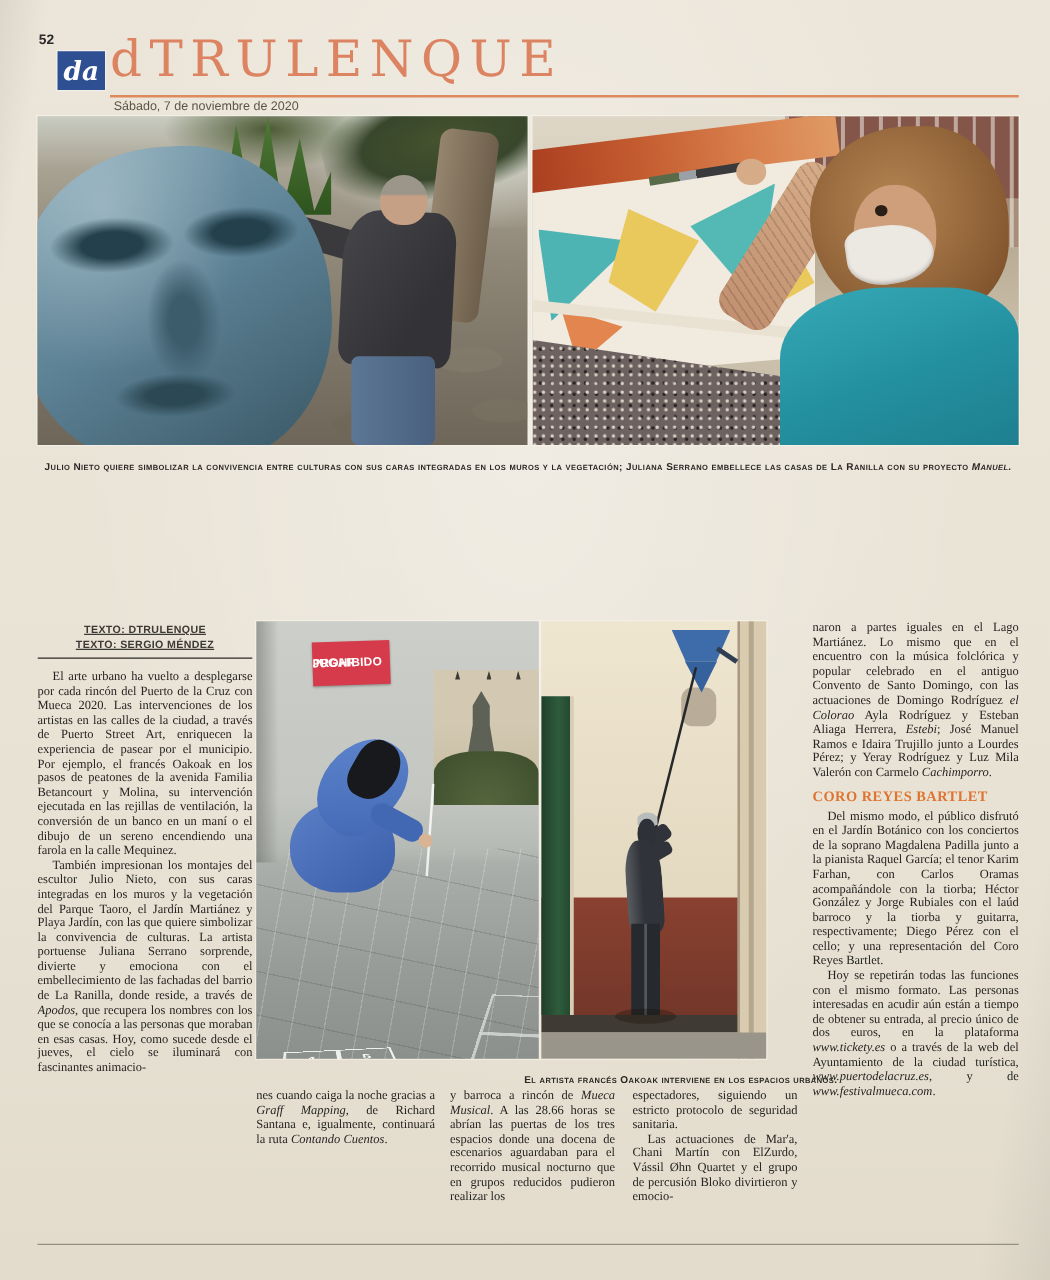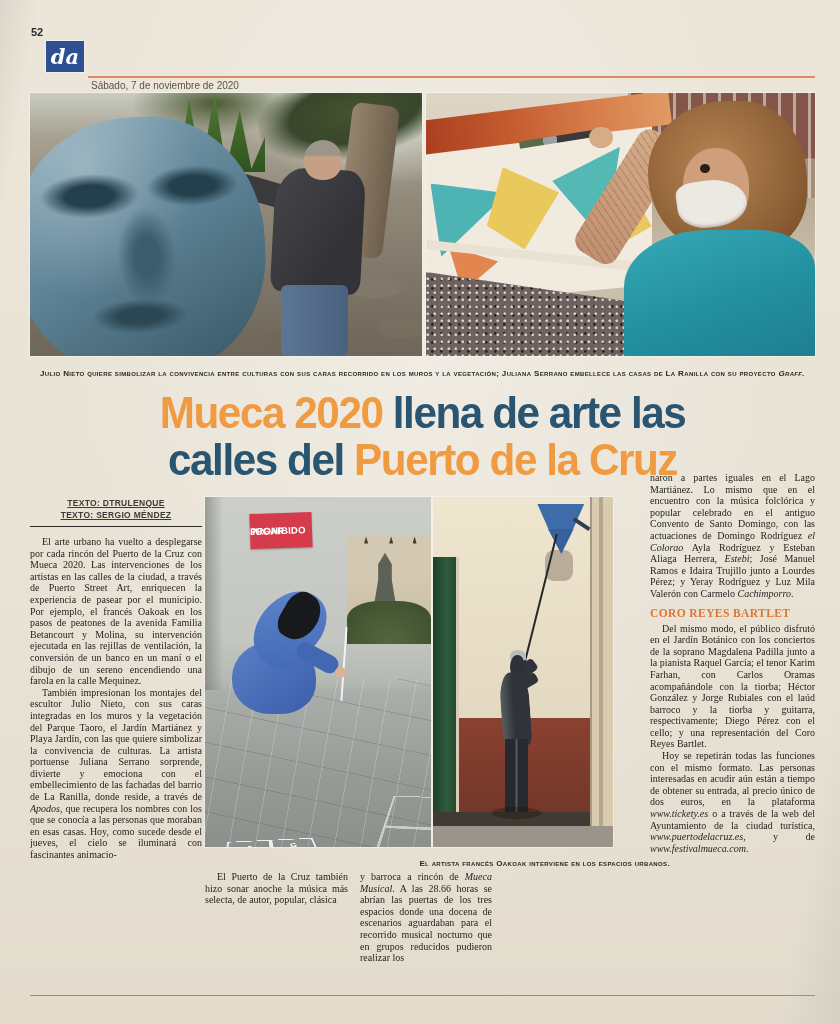--- a/index.html
+++ b/index.html
@@ -101,21 +101,21 @@
   .hl-blue{color:var(--headline_blue,#2a5570);}
   
   .col{position:absolute;overflow:hidden;font-size:10px;line-height:11.6px;text-align:justify;hyphens:auto;}
   .col p{margin:0;}
   .col p.ind{text-indent:12px;}
   .col .it{font-style:italic;}
   .col1{left:30px;top:497px;width:172px;height:497px;}
   .col2{left:205px;top:871px;width:143px;height:124px;}
   .col3{left:360px;top:871px;width:132px;height:124px;}
   .col4{left:506px;top:871px;width:132px;height:124px;}
-  .col5{left:650px;top:472px;width:165px;height:497px;}
+  .col5{left:650px;top:497px;width:165px;height:497px;}
   .byline{font:bold 8.5px/12px "Liberation Sans",sans-serif;color:#3d3a35;text-align:center;letter-spacing:.3px;
     padding-bottom:5px;border-bottom:1.5px solid #2c2a27;margin-bottom:9px;text-decoration:underline;}
   .subhead{margin:7px 0 3px;font:bold 11.5px/13px "Liberation Serif",serif;color:var(--subhead_orange,#df7430);letter-spacing:.4px;}
   .bottom-rule{position:absolute;left:30px;top:995px;width:785px;height:1px;background:#96907e;}
   
   .ph-ml{left:205px;top:497px;width:226px;height:350px;
     background:linear-gradient(180deg,#cbcec9 0%,#c3c6c1 40%,#b6bab5 52%,#a9aeaa 56%,#969b97 80%,#8b908c 100%);}
   .ml-pave{left:0;top:52%;width:100%;height:48%;background-image:
     repeating-linear-gradient(100deg,rgba(255,255,255,.20) 0 1px,rgba(0,0,0,0) 1px 26px),
     repeating-linear-gradient(12deg,rgba(55,60,58,.18) 0 1px,rgba(0,0,0,0) 1px 34px);}
@@ -172,20 +172,21 @@
     background:linear-gradient(90deg,#26292e 44%,#55585c 47% 53%,#26292e 56%);}
   .mr-shadow{left:33%;top:88.5%;width:27%;height:3.6%;background:rgba(30,20,12,.35);border-radius:50%;}
 </style>
 </head>
 <body>
 
 <div class="page">
 
   <span class="pagenum">52</span>
   <div class="logo">da</div>
+  <h1 class="masthead">dTRULENQUE</h1>
   <div class="rule-orange"></div>
   <div class="dateline">Sábado, 7 de noviembre de 2020</div>
 
   <div class="photo ph-tl">
     <div class="tl-sky"></div>
     <div class="tl-fronds"></div>
     <div class="tl-fronds2"></div>
     <div class="tl-trunk"></div>
     <div class="tl-stones"></div>
     <div class="tl-man-arm"></div>
@@ -213,26 +214,22 @@
     <div class="tr-arm"></div>
     <div class="tr-brush"></div>
     <div class="tr-hand"></div>
     <div class="tr-hair"></div>
     <div class="tr-face"></div>
     <div class="tr-eye"></div>
     <div class="tr-mask"></div>
     <div class="tr-shirt"></div>
   </div>
 
-  <p class="caption cap-top"><span>Julio Nieto quiere simbolizar la convivencia entre culturas con sus caras recorrido en los muros y la vegetación; Juliana Serrano embellece las casas de La Ranilla con su proyecto </span><span class="it">Graff.</span></p>
-
-  <h2 class="headline">
-    <div class="hl-line"><span class="hl-orange">Mueca 2020</span><span class="hl-blue"> llena de arte las</span></div>
-    <div class="hl-line"><span class="hl-blue">calles del </span><span class="hl-orange">Puerto de la Cruz</span></div>
-  </h2>
+  <p class="caption cap-top"><span>Julio Nieto quiere simbolizar la convivencia entre culturas con sus caras integradas en los muros y la vegetación; Juliana Serrano embellece las casas de La Ranilla con su proyecto </span><span class="it">Manuel.</span></p>
+
 
   <div class="col col1">
     <div class="byline">
       <div>TEXTO: DTRULENQUE</div>
       <div>TEXTO: SERGIO MÉNDEZ</div>
     </div>
     <p class="ind">El arte urbano ha vuelto a desplegarse por cada rincón del Puerto de la Cruz con Mueca 2020. Las intervenciones de los artistas en las calles de la ciudad, a través de Puerto Street Art, enriquecen la experiencia de pasear por el municipio. Por ejemplo, el francés Oakoak en los pasos de peatones de la avenida Familia Betancourt y Molina, su intervención ejecutada en las rejillas de ventilación, la conversión de un banco en un maní o el dibujo de un sereno encendiendo una farola en la calle Mequinez.</p>
     <p class="ind"><span>También impresionan los montajes del escultor Julio Nieto, con sus caras integradas en los muros y la vegetación del Parque Taoro, el Jardín Martiánez y Playa Jardín, con las que quiere simbolizar la convivencia de culturas. La artista portuense Juliana Serrano sorprende, divierte y emociona con el embellecimiento de las fachadas del barrio de La Ranilla, donde reside, a través de </span><span class="it">Apodos</span><span>, que recupera los nombres con los que se conocía a las personas que moraban en esas casas. Hoy, como sucede desde el jueves, el cielo se iluminará con fascinantes animacio-</span></p>
   </div>
 
@@ -287,24 +284,28 @@
     <div class="mr-cap"></div>
     <div class="mr-head"></div>
     <div class="mr-torso"></div>
     <div class="mr-legs"></div>
     <div class="mr-shadow"></div>
   </div>
 
   <p class="caption cap-mid">El artista francés Oakoak interviene en los espacios urbanos.</p>
 
   <div class="col col2">
-    <p class="ind">El Puerto de la Cruz también hizo sonar anoche la música más selecta, de autor, popular, clásica</p>
+    <p><span>nes cuando caiga la noche gracias a </span><span class="it">Graff Mapping</span><span>, de Richard Santana e, igualmente, continuará la ruta </span><span class="it">Contando Cuentos</span><span>.</span></p>
   </div>
   <div class="col col3">
     <p><span>y barroca a rincón de </span><span class="it">Mueca Musical</span><span>. A las 28.66 horas se abrían las puertas de los tres espacios donde una docena de escenarios aguardaban para el recorrido musical nocturno que en grupos reducidos pudieron realizar los</span></p>
+  </div>
+  <div class="col col4">
+    <p>espectadores, siguiendo un estricto protocolo de seguridad sanitaria.</p>
+    <p class="ind">Las actuaciones de Mar'a, Chani Martín con ElZurdo, Vássil Øhn Quartet y el grupo de percusión Bloko divirtieron y emocio-</p>
   </div>
 
   <div class="col col5">
     <p><span>naron a partes iguales en el Lago Martiánez. Lo mismo que en el encuentro con la música folclórica y popular celebrado en el antiguo Convento de Santo Domingo, con las actuaciones de Domingo Rodríguez </span><span class="it">el Colorao</span><span> Ayla Rodríguez y Esteban Aliaga Herrera, </span><span class="it">Estebi</span><span>; José Manuel Ramos e Idaira Trujillo junto a Lourdes Pérez; y Yeray Rodríguez y Luz Mila Valerón con Carmelo </span><span class="it">Cachimporro</span><span>.</span></p>
     <h3 class="subhead">CORO REYES BARTLET</h3>
     <p class="ind">Del mismo modo, el público disfrutó en el Jardín Botánico con los conciertos de la soprano Magdalena Padilla junto a la pianista Raquel García; el tenor Karim Farhan, con Carlos Oramas acompañándole con la tiorba; Héctor González y Jorge Rubiales con el laúd barroco y la tiorba y guitarra, respectivamente; Diego Pérez con el cello; y una representación del Coro Reyes Bartlet.</p>
     <p class="ind"><span>Hoy se repetirán todas las funciones con el mismo formato. Las personas interesadas en acudir aún están a tiempo de obtener su entrada, al precio único de dos euros, en la plataforma </span><span class="it">www.tickety.es</span><span> o a través de la web del Ayuntamiento de la ciudad turística, </span><span class="it">www.puertodelacruz.es</span><span>, y de </span><span class="it">www.festivalmueca.com</span><span>.</span></p>
   </div>
 
   <div class="bottom-rule"></div>

